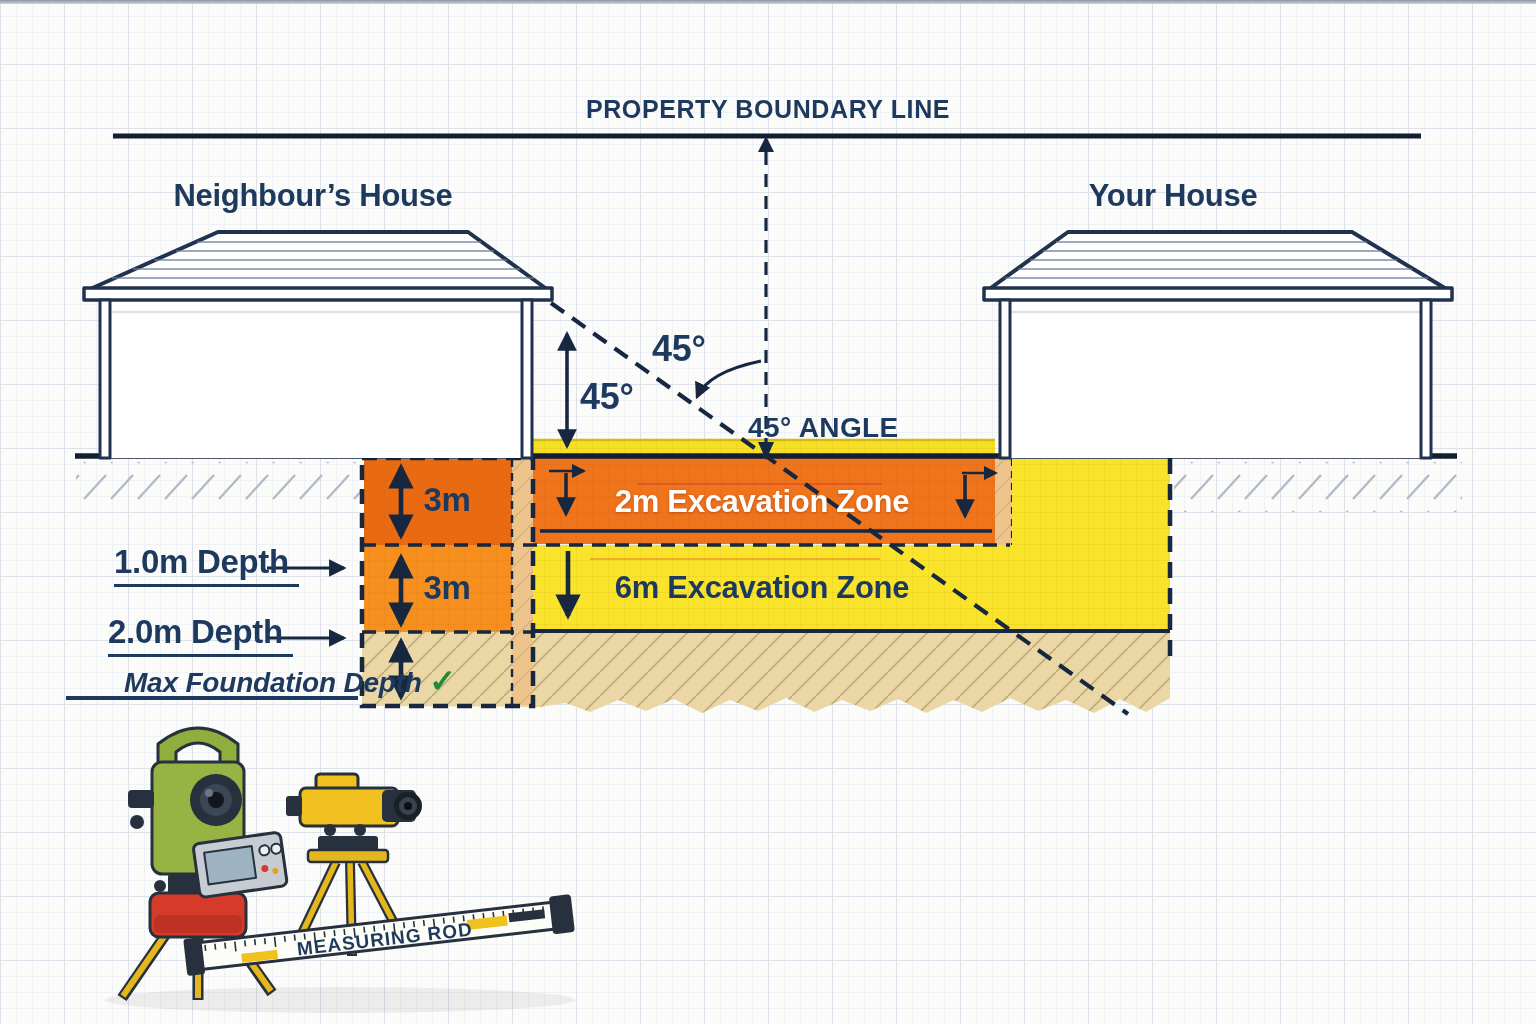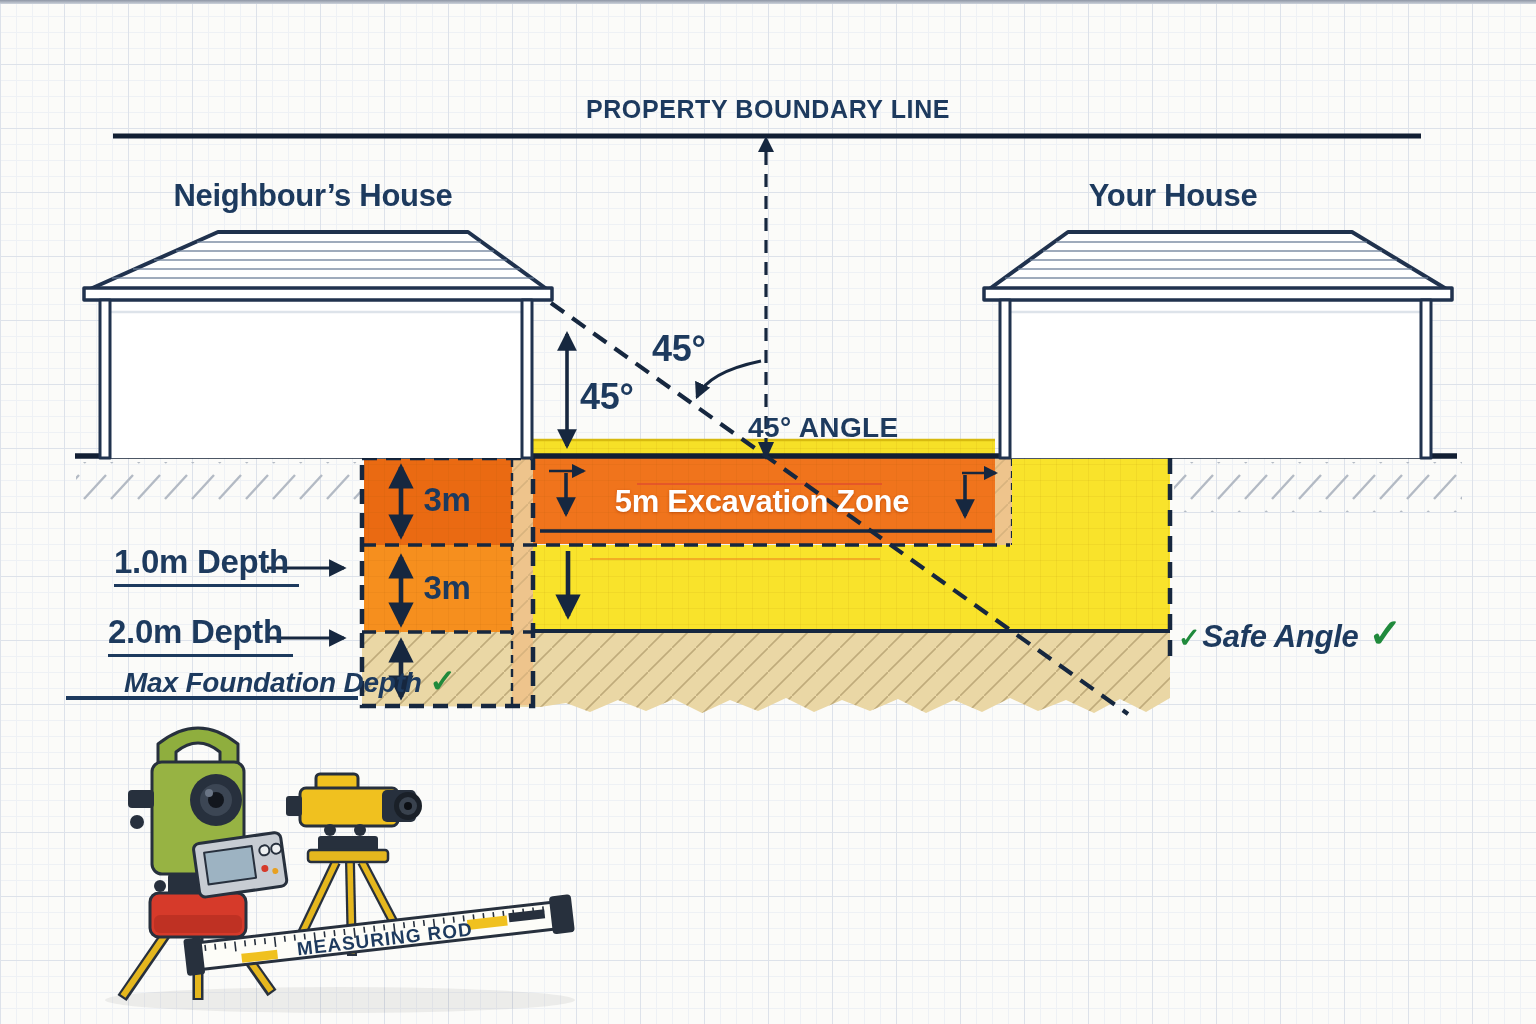--- a/index.html
+++ b/index.html
@@ -240,30 +240,28 @@
   </svg>
 
   <div class="lbl house-lbl ctr" style="left:313px;top:178px;">Neighbour’s House</div>
   <div class="lbl title ctr" style="left:768px;top:95px;">PROPERTY BOUNDARY LINE</div>
   <div class="lbl house-lbl ctr" style="left:1173px;top:178px;">Your House</div>
 
   <div class="lbl angle" style="left:652px;top:328px;">45°</div>
   <div class="lbl angle" style="left:580px;top:376px;">45°</div>
   <div class="lbl angle-callout" style="left:748px;top:412px;">45° ANGLE</div>
 
-  <div class="lbl zone-lbl white ctr" style="left:762px;top:484px;">5m Excavation Zone</div>
+  <div class="lbl zone-lbl white ctr" style="left:762px;top:484px;">2m Excavation Zone</div>
+  <div class="lbl zone-lbl ctr" style="left:762px;top:570px;">6m Excavation Zone</div>
 
   <div class="lbl col3m ctr" style="left:447px;top:481px;">3m</div>
   <div class="lbl col3m ctr" style="left:447px;top:569px;">3m</div>
 
   <div class="lbl depth" style="left:114px;top:543px;">1.0m Depth</div>
   <div class="lbl depth" style="left:108px;top:613px;">2.0m Depth</div>
 
   <div class="lbl maxfound" style="left:108px;top:662px;margin-left:16px;">
     <span>Max Foundation Depth</span>
     <span class="check" style="font-size:32px;">✓</span>
   </div>
   <div class="rule" style="left:66px;top:696px;width:292px;"></div>
 
-  <div class="lbl safe" style="left:1178px;top:610px;">
-    <span class="check pre">✓</span><span>Safe Angle</span><span class="check post">✓</span>
-  </div>
 </div>
 
 </body></html>

